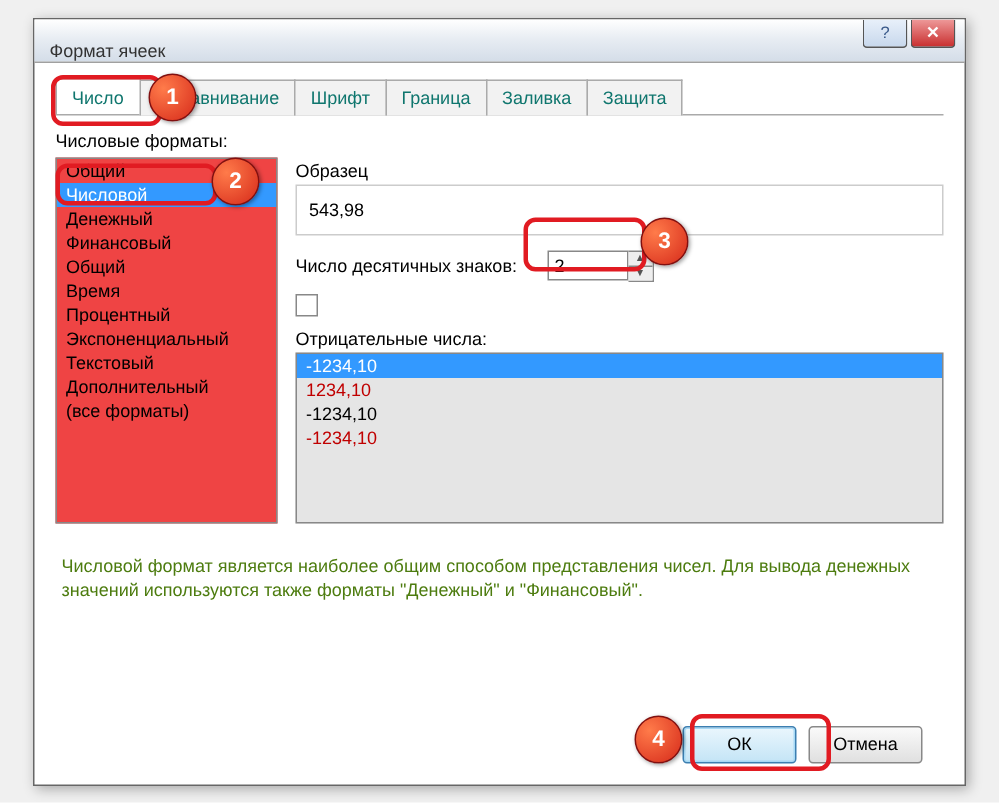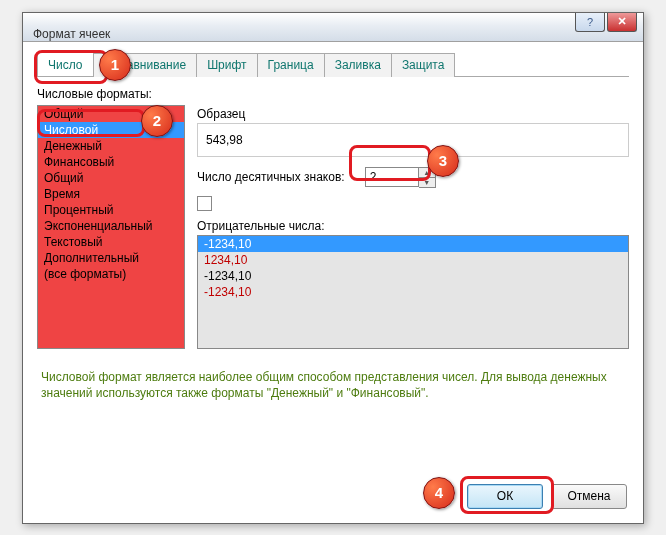--- a/index.html
+++ b/index.html
@@ -27,21 +27,21 @@
 .spinner input{width:44px;height:18px;border:1px solid #888;text-align:left;padding:0 4px;font-size:12px}
 .spinner .arrows{display:flex;flex-direction:column;border:1px solid #888;border-left:none}
 .spinner .ar{height:9px;width:16px;display:flex;align-items:center;justify-content:center;font-size:7px;background:#eee;color:#555}
 .spinner .ar:first-child{border-bottom:1px solid #888}
 .checkbox{width:13px;height:13px;border:1px solid #888;background:#fff;display:inline-block}
 .neg-label{margin:2px 0}
 .neglist{border:1px solid #888;height:112px;background:#e5e5e5;overflow:hidden}
 .neglist .nitem{padding:1px 6px}
 .neglist .nitem.sel{background:#3399ff;color:#fff}
 .desc{margin:20px 4px;color:#4d7c0f;line-height:1.4}
-.footer{position:absolute;bottom:14px;right:16px;display:flex;gap:8px}
+.footer{position:absolute;bottom:14px;right:28px;display:flex;gap:8px}
 .btn{min-width:74px;height:23px;border:1px solid #888;background:linear-gradient(to bottom,#fafafa,#e0e0e0);display:flex;align-items:center;justify-content:center;border-radius:3px}
 .btn.primary{border:1px solid #3c7fb1;background:linear-gradient(to bottom,#eaf6fd,#c4e5f6);box-shadow:inset 0 0 0 1px #a7d9f5}
 
 .callout{position:absolute;border:3px solid #e11b22;border-radius:8px;pointer-events:none;z-index:10}
 .badge{position:absolute;width:30px;height:30px;border-radius:50%;background:radial-gradient(circle at 30% 30%,#ff7b4a,#d62a1a);border:1px solid #801010;color:#fff;font-weight:bold;font-size:15px;display:flex;align-items:center;justify-content:center;z-index:11;box-shadow:1px 1px 3px rgba(0,0,0,.4)}
 </style>
 </head>
 <body>
 
 <div class="dialog">

